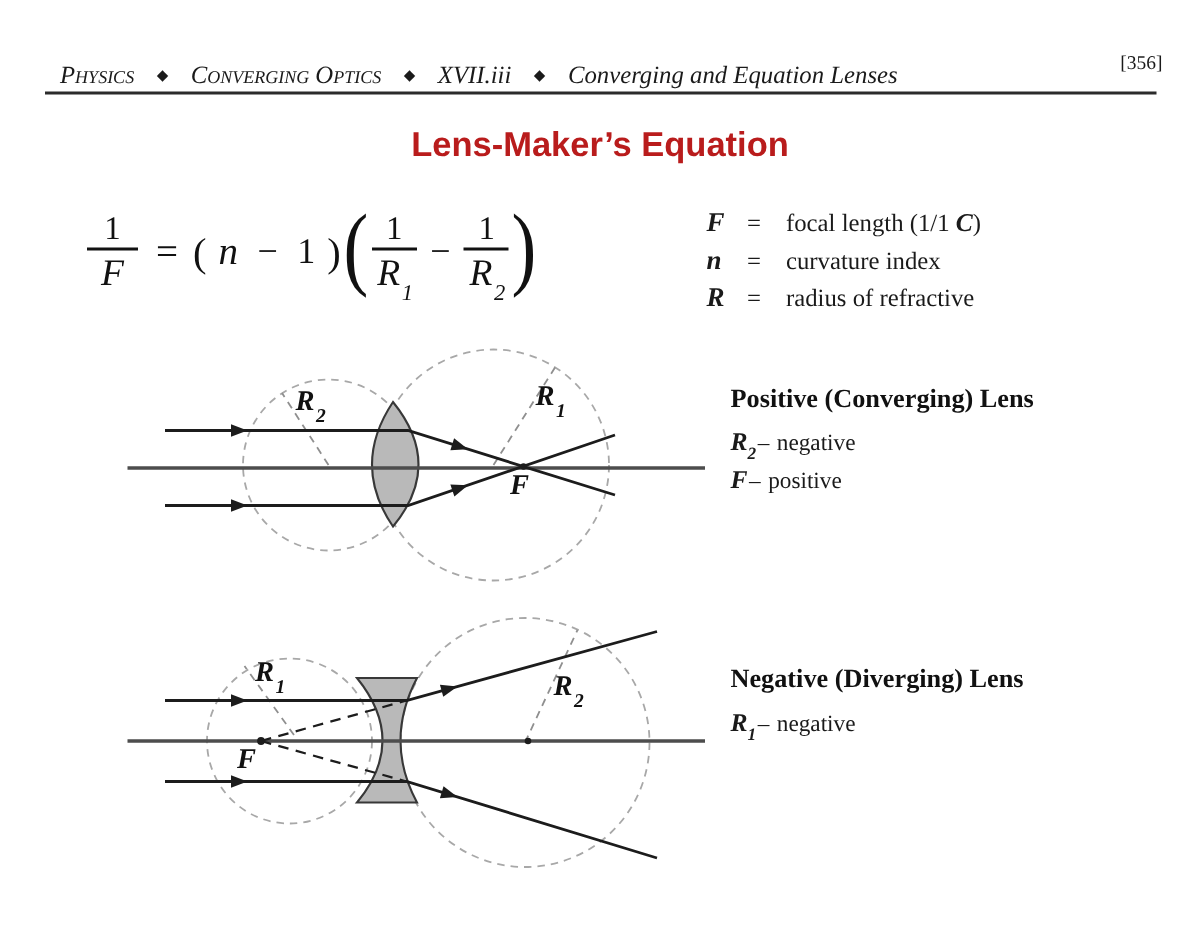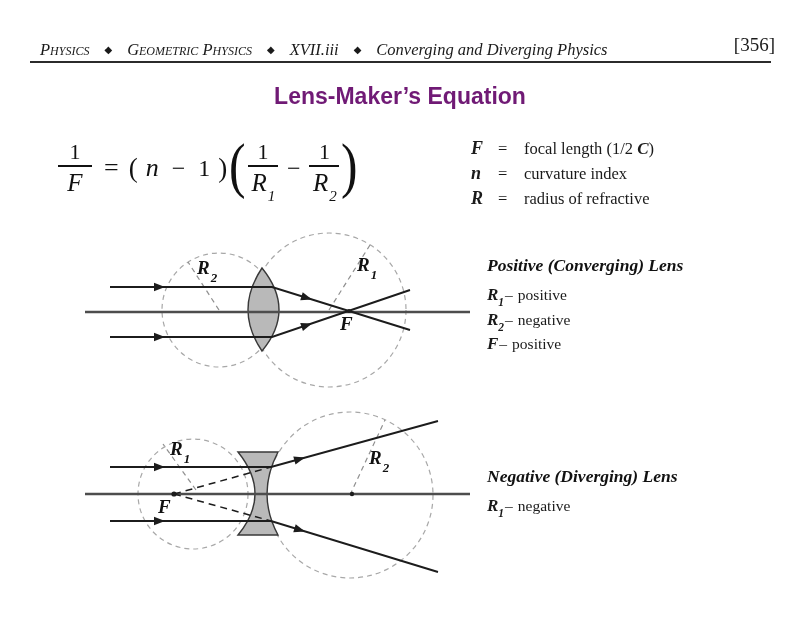--- a/index.html
+++ b/index.html
@@ -4,26 +4,26 @@
 <style>
   html,body{margin:0;padding:0;background:#fff;}
   #page{position:relative;width:800px;height:617px;background:#ffffff;overflow:hidden;
         font-family:"Liberation Serif",serif;color:#1a1a1a;}
 
   
   .header{position:absolute;left:40px;top:40px;width:720px;display:flex;align-items:baseline;gap:15px;
           font-style:italic;font-size:16.5px;white-space:nowrap;}
   .sc{font-variant:small-caps;}
   .diamond{font-style:normal;font-size:10px;position:relative;top:-2px;}
-  .pagenum{position:absolute;right:25px;top:34px;font-size:19px;font-style:normal;}
+  .pagenum{position:absolute;right:25px;top:34px;font-size:13px;font-style:normal;}
   .rule{position:absolute;left:30px;top:61px;width:741px;height:2px;background:#2b2b2b;}
 
   
   .title{position:absolute;left:0;top:83px;width:100%;text-align:center;
-         font-family:"Liberation Sans",sans-serif;font-weight:bold;font-size:23px;color:#701a75;}
+         font-family:"Liberation Sans",sans-serif;font-weight:bold;font-size:23px;color:#b91c1c;}
 
   
   .equation{position:absolute;left:56px;top:138px;height:60px;display:flex;align-items:center;
             font-size:26px;color:#111;}
   .frac{display:inline-flex;flex-direction:column;align-items:center;line-height:1;margin:0 2px;}
   .frac .num{font-size:22px;}
   .frac .bar{height:2px;background:#111;width:100%;min-width:30px;margin:2px 0 3px 0;}
   .frac .den{font-style:italic;font-size:25px;}
   .frac .den sub{font-style:italic;font-size:15px;line-height:0;position:relative;top:4px;left:1px;}
   .frac.lhs .bar{min-width:34px;}
@@ -42,41 +42,41 @@
   .legend .ctext{}
   .legend .citalic{font-weight:bold;font-style:italic;font-size:17px;}
 
   
   .dlabel{position:absolute;font-weight:bold;font-style:italic;font-size:19px;color:#111;z-index:3;
           line-height:1;}
   .dlabel sub{font-size:13px;position:relative;top:3px;left:1px;}
 
   
   .info{position:absolute;left:487px;width:290px;z-index:3;}
-  .info .ititle{font-weight:bold;font-style:italic;font-size:17.5px;margin-bottom:7px;color:#111;}
+  .info .ititle{font-weight:bold;font-size:17.5px;margin-bottom:7px;color:#111;}
   .irow{line-height:24.5px;font-size:15.5px;height:24.5px;}
   .irow .sym{font-weight:bold;font-style:italic;font-size:17px;}
   .irow .sym sub{font-size:11.5px;position:relative;top:2px;}
   .irow .dash{margin:0 5px 0 1px;}
 
   svg{position:absolute;left:0;top:0;z-index:1;}
 </style>
 </head>
 <body>
 
 <div id="page">
 
   <div class="header">
     <span class="sc">Physics</span>
     <span class="diamond">◆</span>
-    <span class="sc">Geometric Physics</span>
+    <span class="sc">Converging Optics</span>
     <span class="diamond">◆</span>
     <span>XVII.iii</span>
     <span class="diamond">◆</span>
-    <span>Converging and Diverging Physics</span>
+    <span>Converging and Equation Lenses</span>
   </div>
   <div class="pagenum">[356]</div>
   <div class="rule"></div>
 
   <div class="title">Lens-Maker’s Equation</div>
 
   <div class="equation">
     <div class="frac lhs">
       <span class="num">1</span>
       <span class="bar"></span>
@@ -99,21 +99,21 @@
       <span class="num">1</span>
       <span class="bar"></span>
       <span class="den"><span>R</span><sub>2</sub></span>
     </div>
     <span class="bigparen">)</span>
   </div>
 
   <div class="legend">
     <span class="sym">F</span>
     <span>=</span>
-    <span class="ctext"><span>focal length (1/2 </span><span class="citalic">C</span><span>)</span></span>
+    <span class="ctext"><span>focal length (1/1 </span><span class="citalic">C</span><span>)</span></span>
     <span class="sym">n</span>
     <span>=</span>
     <span class="ctext">curvature index</span>
     <span class="sym">R</span>
     <span>=</span>
     <span class="ctext">radius of refractive</span>
   </div>
 
   <svg width="800" height="617" viewBox="0 0 800 617">
 
@@ -156,23 +156,22 @@
   <span class="dlabel" style="left:197px;top:258px;"><span>R</span><sub>2</sub></span>
   <span class="dlabel" style="left:357px;top:255px;"><span>R</span><sub>1</sub></span>
   <span class="dlabel" style="left:340px;top:314px;">F</span>
 
   <span class="dlabel" style="left:170px;top:439px;"><span>R</span><sub>1</sub></span>
   <span class="dlabel" style="left:158px;top:497px;">F</span>
   <span class="dlabel" style="left:369px;top:448px;"><span>R</span><sub>2</sub></span>
 
   <div class="info" style="top:255px;">
     <div class="ititle">Positive (Converging) Lens</div>
-    <div class="irow"><span class="sym"><span>R</span><sub>1</sub></span><span class="dash">–</span><span class="val">positive</span></div>
     <div class="irow"><span class="sym"><span>R</span><sub>2</sub></span><span class="dash">–</span><span class="val">negative</span></div>
     <div class="irow"><span class="sym"><span>F</span><sub></sub></span><span class="dash">–</span><span class="val">positive</span></div>
   </div>
 
-  <div class="info" style="top:442px;margin-top:24px;">
+  <div class="info" style="top:442px;">
     <div class="ititle">Negative (Diverging) Lens</div>
     <div class="irow"><span class="sym"><span>R</span><sub>1</sub></span><span class="dash">–</span><span class="val">negative</span></div>
   </div>
 
 </div>
 
 </body></html>

